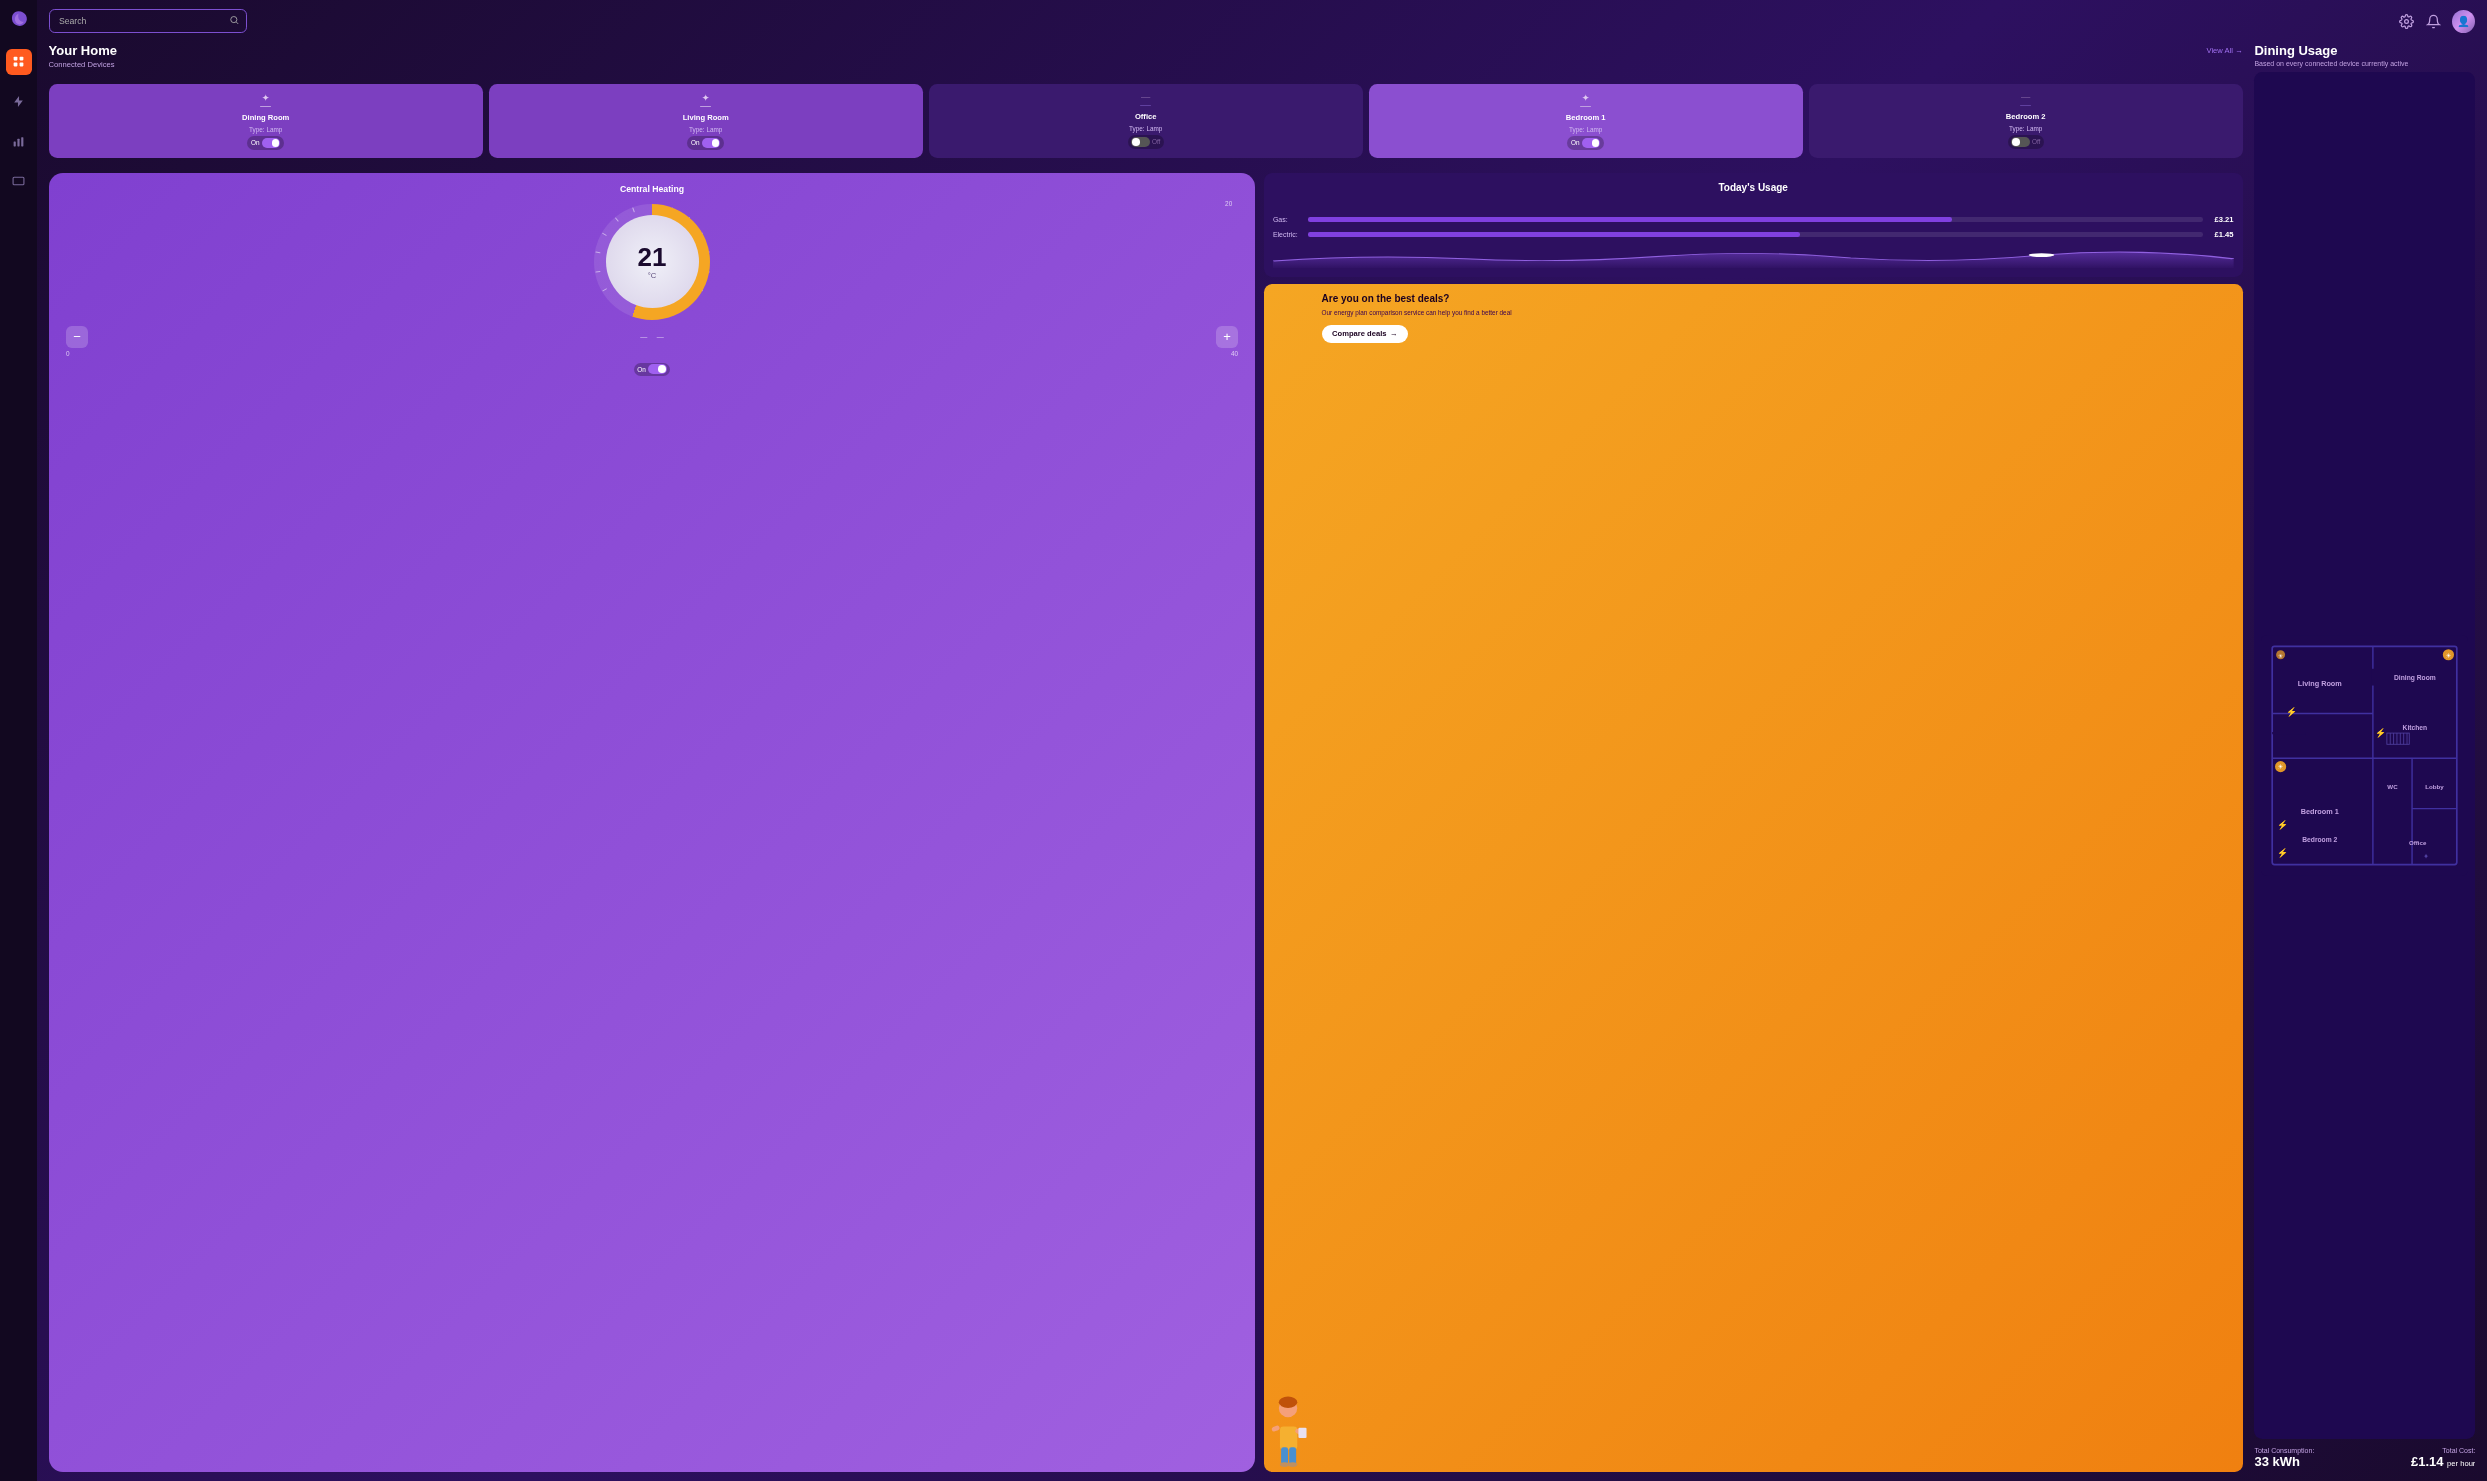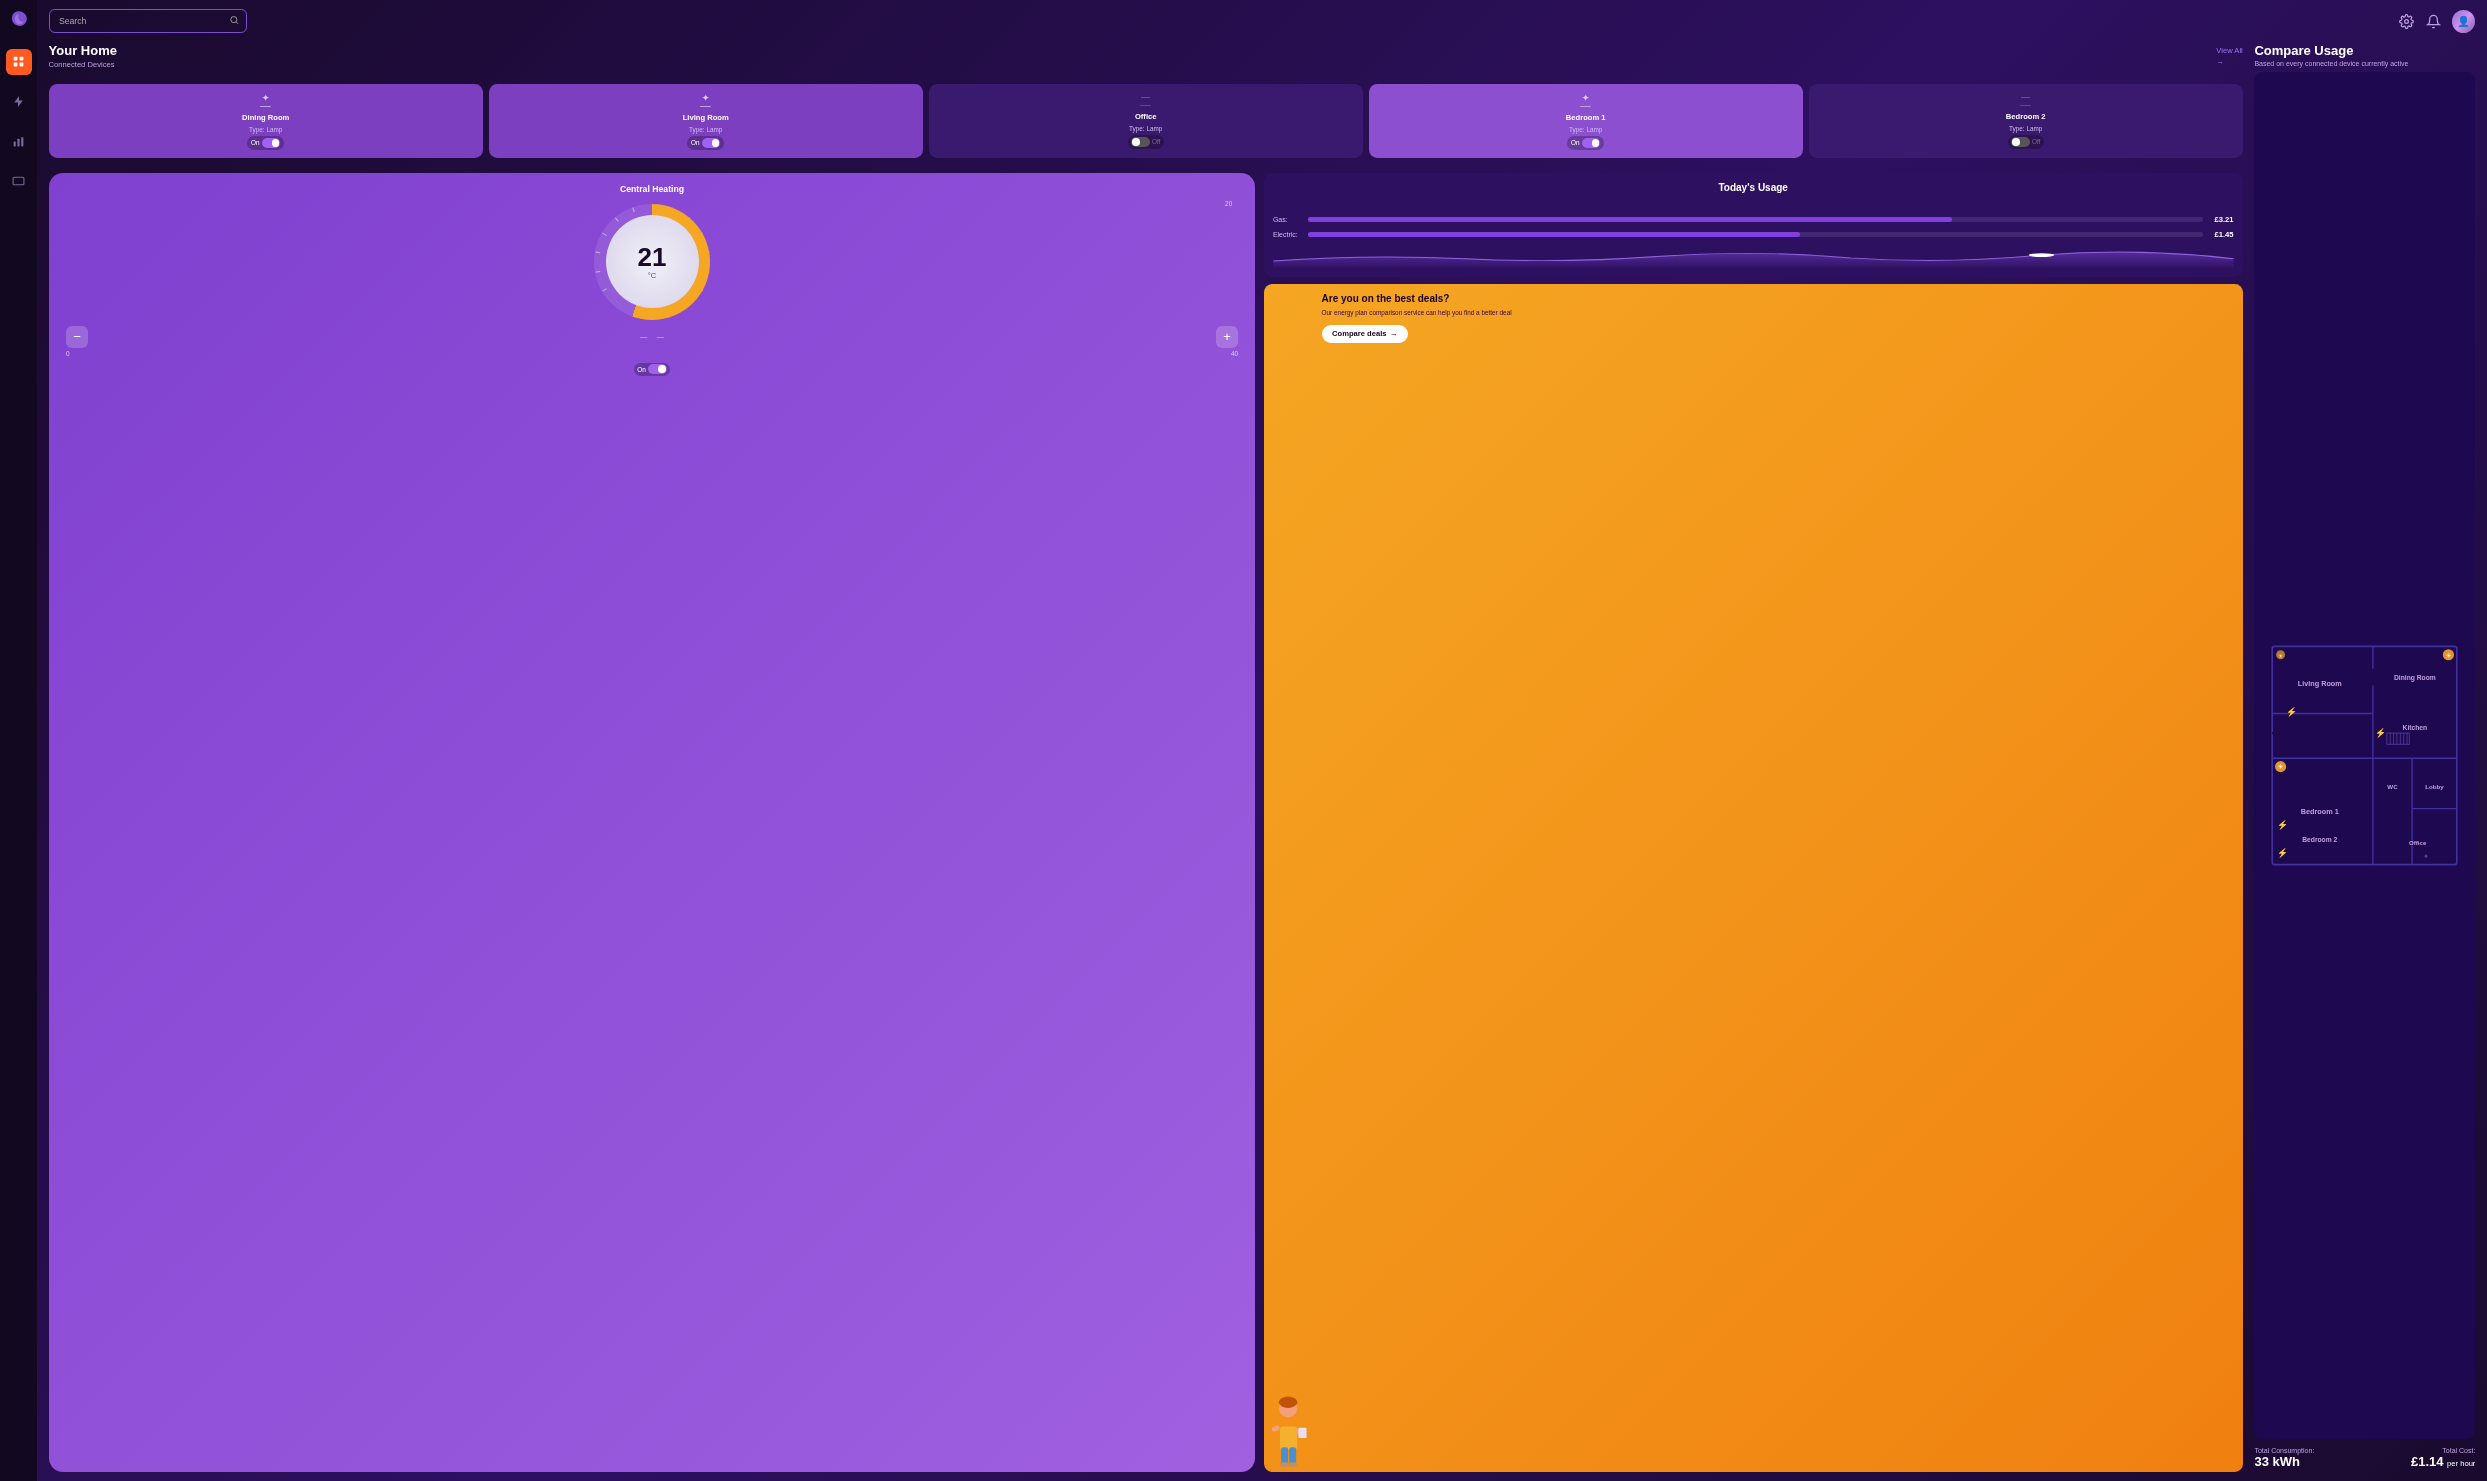--- a/index.html
+++ b/index.html
@@ -148,21 +148,20 @@
       margin-top: 1.2px;
     }
     .view-all {
       color: #a070f0;
       font-size: 7.6px;
       cursor: pointer;
       display: flex;
       align-items: flex-start;
       gap: 2.3px;
       padding-top: 2.3px;
-      flex-direction: column;
     }
 
     
     .devices-row {
       display: flex;
       gap: 5.8px;
     }
     .device-card {
       flex: 1;
       background: #7c3fc0;
@@ -771,21 +770,21 @@
               <span>→</span>
             </button>
           </div>
 
         </div>
       </div>
     </div>
 
     <div class="right-panel">
       <div class="right-section-header">
-        <div class="section-title">Compare Usage</div>
+        <div class="section-title">Dining Usage</div>
         <div class="right-section-subtitle">Based on every connected device currently active</div>
       </div>
 
       <div class="floor-plan">
         <svg class="floor-plan-svg" viewBox="0 0 370 430">
 
           <rect width="370" height="430" fill="#1e0850" rx="10"></rect>
 
           <rect x="20" y="20" width="330" height="390" fill="none" stroke="#4030a0" stroke-width="3" rx="4"></rect>
 

